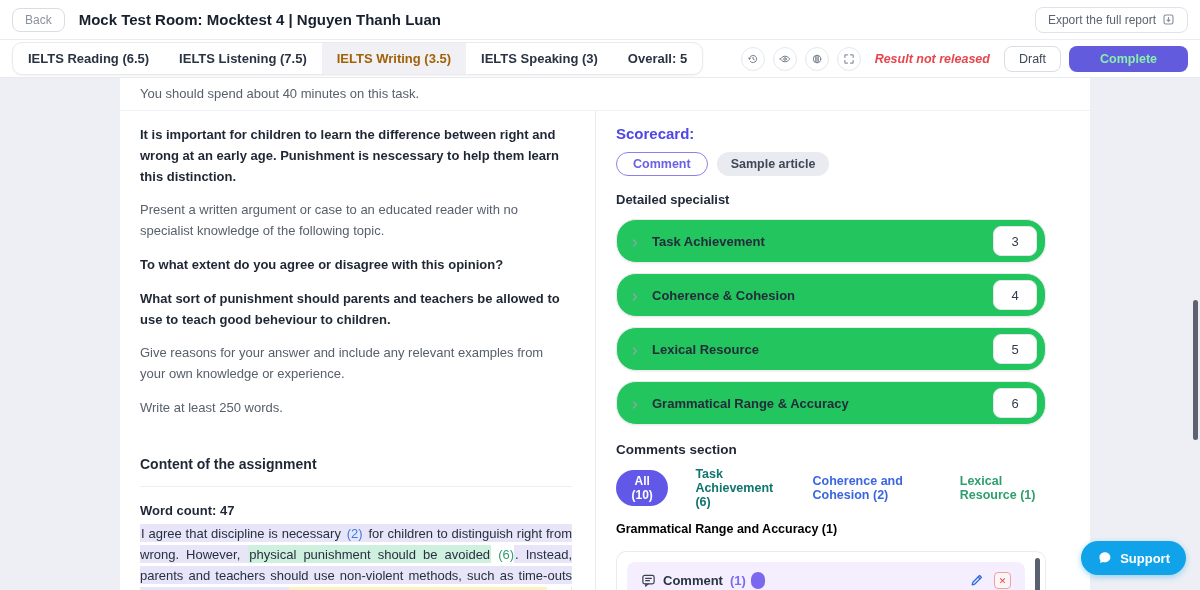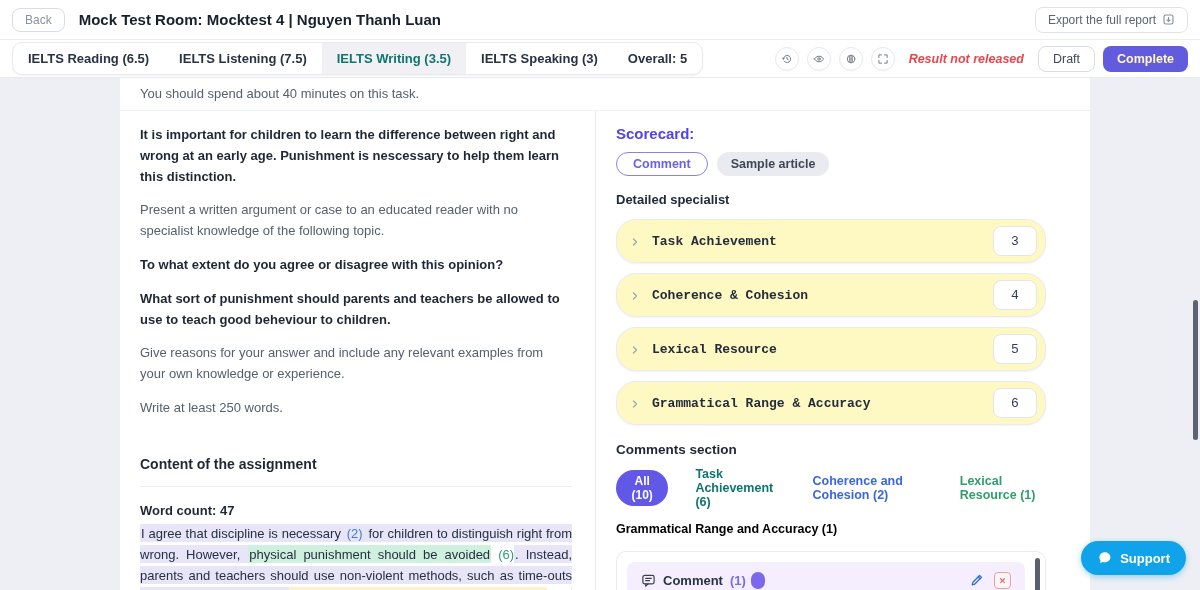--- a/index.html
+++ b/index.html
@@ -16,31 +16,31 @@
     border:1px solid #dfe2e8; border-radius:8px; padding:5px 12px; background:#fff;
     font-size:12px; color:#5b6472; cursor:pointer; }
   .export-btn svg { width:13px; height:13px; stroke:#8a919e; fill:none; stroke-width:1.4; }
 
   
   .tabbar { height:38px; background:#fff; border-bottom:1px solid #e8eaee;
     display:flex; align-items:center; padding:0 12px; }
   .tab-group { display:flex; border:1px solid #e8eaee; border-radius:10px; overflow:hidden;
     background:#fff; box-shadow:0 1px 2px rgba(16,24,40,.05); }
   .tab { padding:8px 15px; font-size:13px; font-weight:700; color:#2a3342; cursor:pointer; white-space:nowrap; }
-  .tab.active { background:#f0f0f5; color:#0f766e; }
+  .tab.active { background:#f0f0f5; color:#a16207; }
   .tabbar-right { margin-left:auto; display:flex; align-items:center; gap:8px; }
   .icon-circle { width:24px; height:24px; border:1px solid #e6e8ee; border-radius:50%;
     display:grid; place-items:center; color:#707a88; background:#fff; cursor:pointer; }
   .icon-circle svg { width:12px; height:12px; stroke:currentColor; fill:none; stroke-width:1.3;
     stroke-linecap:round; stroke-linejoin:round; }
   .status-text { color:#e5474d; font-style:italic; font-weight:700; font-size:12.5px; margin:0 6px; }
   .draft-btn { padding:5px 14px; border:1px solid #d9dde3; border-radius:8px; background:#fff;
     font-size:12.5px; color:#3f4856; cursor:pointer; }
-  .complete-btn { padding:6px 14px; border:none; border-radius:8px; background:#635bdd;
-    color:#fef9c3; font-size:12.5px; font-weight:600; cursor:pointer; }
+  .complete-btn { padding:6px 31px; border:none; border-radius:8px; background:#635bdd;
+    color:#86efac; font-size:12.5px; font-weight:600; cursor:pointer; }
 
   
   .content { height:512px; background:#edeff4; position:relative; }
   .panel { margin-left:120px; width:970px; height:100%; background:#fff; }
   .panel-topstrip { padding:8px 20px 9px; border-bottom:1px solid #eff1f4;
     font-size:13px; color:#57606d; }
   .cols { display:flex; height:calc(100% - 32px); }
   .col-left { width:476px; border-right:1px solid #e8eaee; padding:14px 23px 0 20px; }
   .col-right { flex:1; padding:14px 44px 0 20px; }
 
@@ -64,21 +64,21 @@
   
   .scorecard-title { color:#4f46e5; font-weight:700; font-size:15px; margin-bottom:10px; }
   .pill-row { display:flex; gap:9px; margin-bottom:16px; }
   .pill-comment { border:1.5px solid #8a82ec; color:#6a61e4; background:#fff; border-radius:999px;
     padding:4px 16px; font-size:12.5px; font-weight:600; cursor:pointer; }
   .pill-sample { background:#e9ebf1; color:#3f4856; border:none; border-radius:999px;
     padding:5px 14px; font-size:12.5px; font-weight:600; cursor:pointer; }
   .detail-heading { font-size:13px; font-weight:700; color:#222b3a; margin-bottom:12px; }
   .acc-row { border:1px solid #e9ebef; border-radius:20px; height:44px; display:flex;
     align-items:center; padding:0 8px 0 12px; margin-bottom:10px;
-    box-shadow:0 1px 2px rgba(16,24,40,.05); background:#fef9c3; cursor:pointer;font-family:Liberation Mono, monospace; }
+    box-shadow:0 1px 2px rgba(16,24,40,.05); background:#22c55e; cursor:pointer; }
   .acc-chevron { width:12px; height:12px; color:#9aa2ae; }
   .acc-chevron svg { width:12px; height:12px; stroke:currentColor; fill:none; stroke-width:1.6;
     stroke-linecap:round; stroke-linejoin:round; }
   .acc-label { margin-left:11px; font-size:13px; font-weight:700; color:#232c3b; flex:1; }
   .acc-score { width:44px; height:30px; border:1px solid #e3e5ea; border-radius:8px;
     display:grid; place-items:center; font-size:13px; color:#333c4a; background:#fff; }
 
   .comments-heading { margin-top:17px; font-size:13.5px; font-weight:700; color:#1f2735; }
   .filter-row { display:flex; align-items:center; gap:27px; margin-top:10px;
     font-size:12.5px; font-weight:600; }

